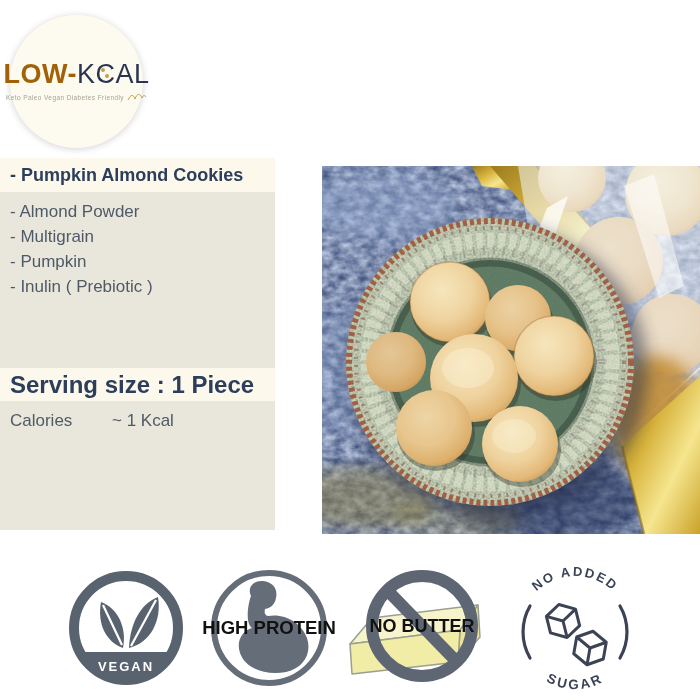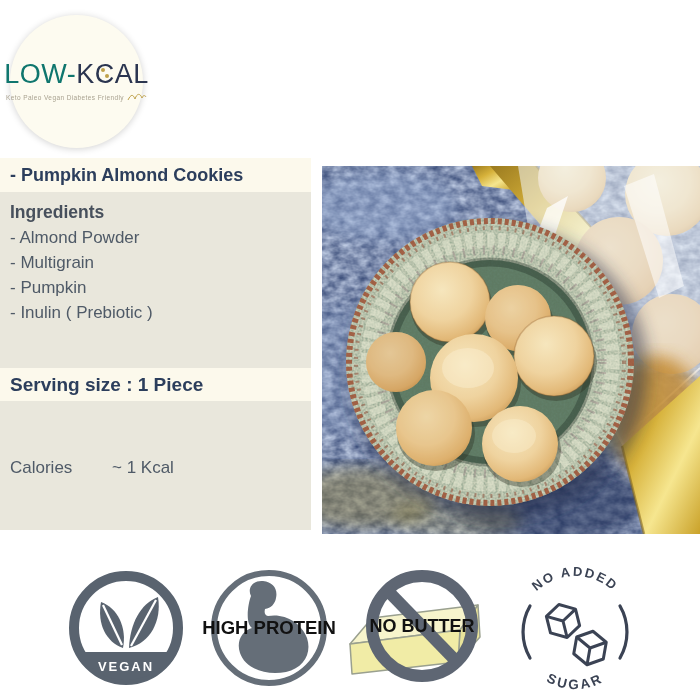--- a/index.html
+++ b/index.html
@@ -7,41 +7,41 @@
     width:700px;height:700px;position:relative;background:#ffffff;
     font-family:"Liberation Sans", sans-serif;overflow:hidden;
   }
   
   .logo-circle{
     position:absolute;left:10px;top:15px;width:133px;height:133px;border-radius:50%;
     background:#fdfbf0;box-shadow:0 1px 7px rgba(0,0,0,.18);
     display:flex;flex-direction:column;align-items:center;justify-content:center;
   }
   .logo-word{font-size:27px;letter-spacing:.5px;line-height:1;white-space:nowrap;}
-  .logo-low{color:#0f766e;font-weight:400;}
+  .logo-low{color:#a16207;font-weight:700;}
   .logo-kcal{color:#2b3550;font-weight:400;}
   .c-plate{position:relative;}
   .c-plate::before,.c-plate::after{
     content:"";position:absolute;width:4px;height:4px;border-radius:50%;background:#bfa14a;
   }
   .c-plate::before{left:6px;top:9px;}
   .c-plate::after{left:10px;top:15px;}
   .logo-tagline-row{display:flex;align-items:center;gap:3px;margin-top:4px;}
   .logo-tagline{font-size:6.5px;color:#a9a290;letter-spacing:.4px;white-space:nowrap;}
   
-  .strip,.block{position:absolute;left:0;width:311px;box-sizing:border-box;}
+  .strip,.block{position:absolute;left:0;width:275px;box-sizing:border-box;}
   .title-strip{top:158px;height:34px;background:#fcf9ec;line-height:34px;padding-left:10px;
     font-size:18px;font-weight:bold;color:#2c3e5c;}
   .ingredients-block{top:192px;height:176px;background:#e9e7dc;padding:7px 10px 0 10px;}
   .ingredients-header{font-size:17.5px;font-weight:bold;color:#47505c;line-height:26px;}
   .ingredient-item{font-size:17px;color:#4f5a67;line-height:25px;}
   .serving-strip{top:368px;height:33px;background:#fcf9ec;line-height:33px;padding-left:10px;
-    font-size:19px;font-weight:bold;color:#2c3e5c;}
+    font-size:24px;font-weight:bold;color:#2c3e5c;}
   .calories-block{top:401px;height:129px;background:#e9e7dc;padding:10px 10px 0 10px;}
-  .calories-row{display:flex;font-size:17px;color:#4f5a67;margin-top:47px;}
+  .calories-row{display:flex;font-size:17px;color:#4f5a67;}
   .calories-label{width:102px;}
   
   .photo{position:absolute;left:322px;top:166px;width:378px;height:368px;}
   
   .badge{position:absolute;}
   .badge-vegan{left:66px;top:566px;}
   .badge-protein{left:185px;top:558px;}
   .badge-butter{left:342px;top:558px;}
   .badge-sugar{left:510px;top:564px;}
   svg text{font-family:"Liberation Sans", sans-serif;}
@@ -55,21 +55,20 @@
     <span class="logo-tagline">Keto Paleo Vegan Diabetes Friendly</span>
     <svg width="20" height="10" viewBox="0 0 20 10">
       <path d="M1,8 C4,2 6,2 8,7 C10,1 13,1 15,6 C16,3 18,3 19,5" stroke="#bfa14a" stroke-width="1" fill="none"></path>
     </svg>
   </div>
 </div>
 
 <div class="strip title-strip">- Pumpkin Almond Cookies</div>
 
 <div class="block ingredients-block">
-  <div class="ingredients-header">Ingredients</div>
   <div class="ingredient-item">- Almond Powder</div>
   <div class="ingredient-item">- Multigrain</div>
   <div class="ingredient-item">- Pumpkin</div>
   <div class="ingredient-item">- Inulin ( Prebiotic )</div>
 </div>
 
 <div class="strip serving-strip">Serving size : 1 Piece</div>
 
 <div class="block calories-block">
   <div class="calories-row">

